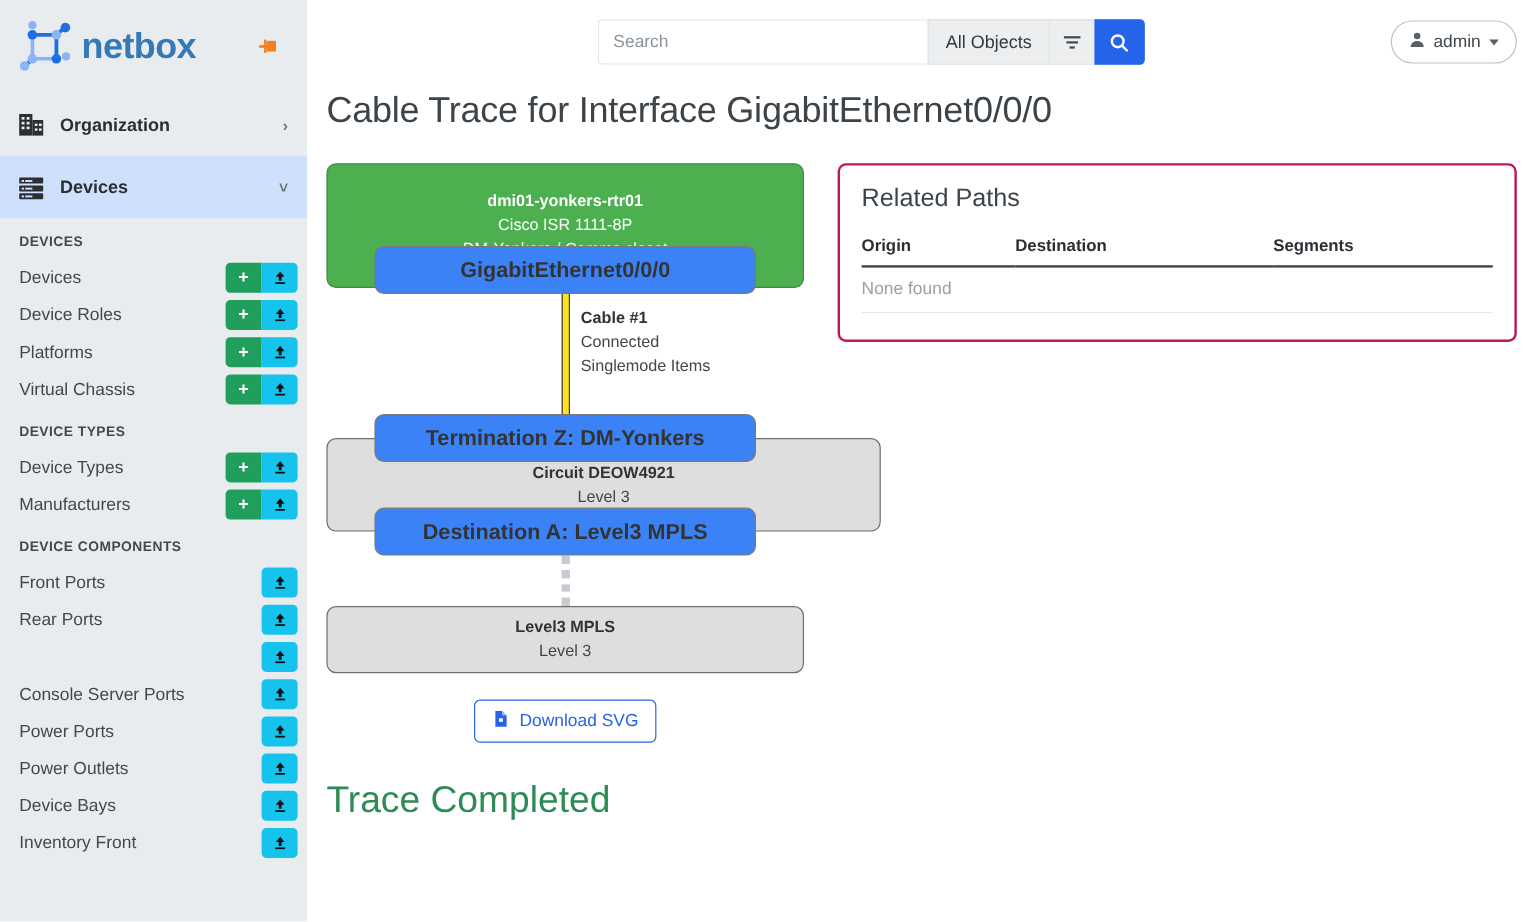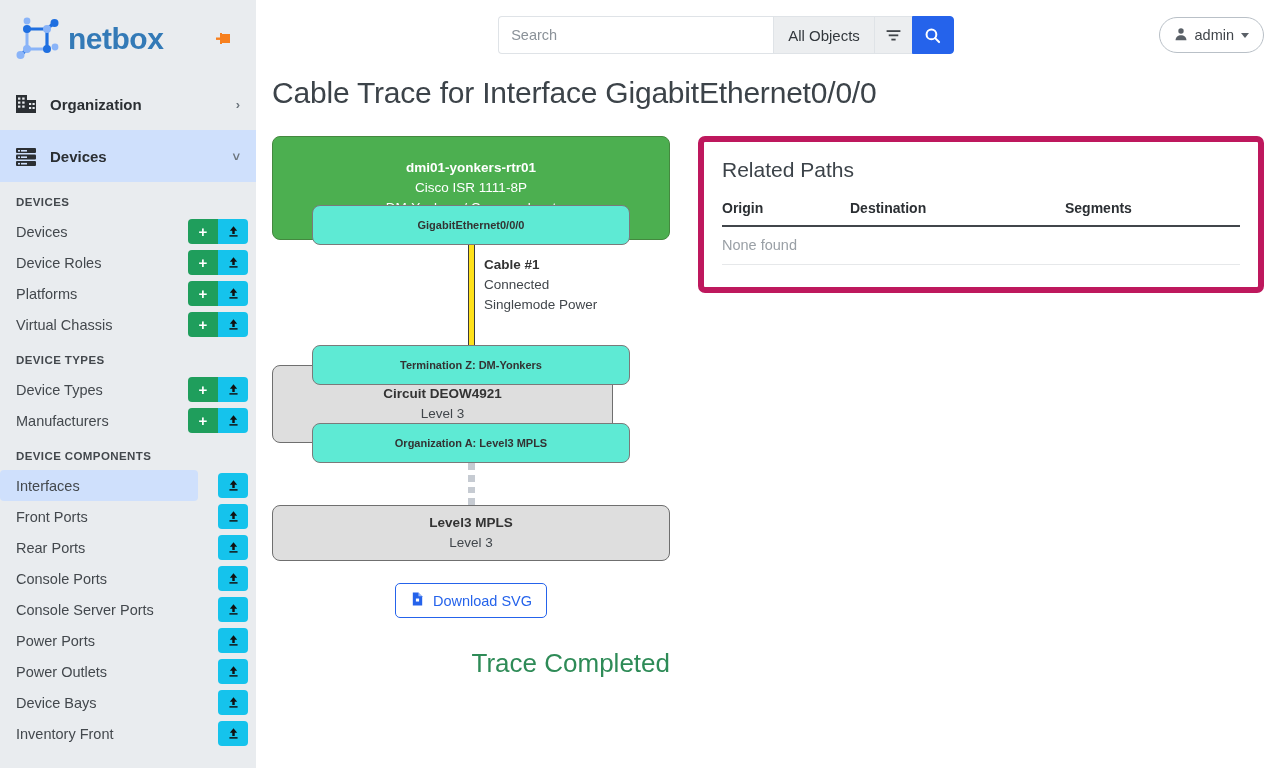--- a/index.html
+++ b/index.html
@@ -146,41 +146,41 @@
   }
   .node.device {
     background: #4caf50; border-color: #44883f;
     height: 104px; width: 398px;
     color: #ffffff;
   }
   .node.device .n1 { font-size: 13.5px; font-weight: 700; line-height: 20px; }
   .node.device .n2, .node.device .n3 { font-size: 13.5px; font-weight: 400; line-height: 20px; }
 
   .term {
-    background: #5eead4; border: 1px solid #7a7a7a; border-radius: 8px;
+    background: #3b82f6; border: 1px solid #7a7a7a; border-radius: 8px;
     width: 318px; height: 40px; margin: 0 auto;
     display: flex; align-items: center; justify-content: center;
-    font-size: 11px; font-weight: 700; color: #333;
+    font-size: 18px; font-weight: 700; color: #333;
   }
   .term.iface { position: relative; margin-top: -35px; z-index: 3; }
 
   .cable-seg { position: relative; height: 100px; }
   .cable-line {
     position: absolute; left: 199px; top: 0; width: 7px; height: 100px;
     background: #ffe11a; border-left: 1px solid #3b3b3b; border-right: 1px solid #3b3b3b;
     transform: translateX(-3px);
   }
   .cable-text { position: absolute; left: 212px; top: 10px; text-align: left; }
   .cable-text .c1 { font-size: 13.5px; font-weight: 700; color: #333; line-height: 20px; }
   .cable-text .c2, .cable-text .c3 { font-size: 13.5px; color: #41464b; line-height: 20px; }
 
   .circuit-wrap { position: relative; }
   .node.circuit {
     background: #dedede; border-color: #6f6f6f;
-    width: 341px; height: 78px;
+    width: 462px; height: 78px;
     color: #333;
   }
   .node.circuit .c-name { font-size: 13.5px; font-weight: 700; line-height: 20px; }
   .node.circuit .c-prov { font-size: 13.5px; font-weight: 400; line-height: 20px; color: #41464b; }
   .term.termz { position: relative; margin-bottom: -20px; z-index: 3; }
   .term.terma { position: relative; margin-top: -20px; z-index: 3; }
 
   .dotted { height: 42px; display: flex; flex-direction: column; align-items: center; justify-content: center; gap: 5px; }
   .dotted i { display: block; width: 7px; height: 7px; background: #c6cbd2; }
 
@@ -193,28 +193,28 @@
 
   .dl-wrap { display: flex; justify-content: center; margin-top: 22px; }
   .dl-btn {
     display: inline-flex; align-items: center; gap: 8px;
     border: 1px solid #2563eb; border-radius: 5px;
     background: #fff; color: #2563eb;
     font-size: 14.5px; padding: 7px 14px;
     cursor: pointer;
   }
   .trace-status {
-    text-align: right; color: #2e8b57;
-    font-size: 26px; font-weight: 400;
+    text-align: left; color: #2e8b57;
+    font-size: 31px; font-weight: 400;
     margin-top: 30px;
   }
 
   
   .card {
-    border: 6px solid #be185d; border-radius: 7px;
+    border: 2px solid #be185d; border-radius: 7px;
     background: #fff; padding: 16px 18px 22px 18px;
   }
   .card-title { font-size: 21px; font-weight: 400; color: #3c4349; margin-bottom: 18px; }
   table.paths { width: 100%; border-collapse: collapse; }
   table.paths th {
     text-align: left; font-size: 14px; font-weight: 700; color: #2b2f33;
     padding: 0 0 9px 0; border-bottom: 2px solid #41464b;
   }
   table.paths td {
     font-size: 14.5px; color: #9aa0a6;
@@ -386,33 +386,20 @@
         <span class="mini-btn up">
           <svg width="13" height="13" viewBox="0 0 16 16" fill="#111">
               <path d="M8 1.5 3.5 7h3v4h3V7h3z"></path>
               <rect x="3" y="12.5" width="10" height="1.8"></rect>
             </svg>
         </span>
       </span>
     </div>
 
     <div class="section-title">Device Components</div>
-    <div class="nav-item active">
-      <span class="label-wrap">
-          <span>Interfaces</span>
-        </span>
-      <span class="btn-group">
-        <span class="mini-btn up only">
-          <svg width="13" height="13" viewBox="0 0 16 16" fill="#111">
-              <path d="M8 1.5 3.5 7h3v4h3V7h3z"></path>
-              <rect x="3" y="12.5" width="10" height="1.8"></rect>
-            </svg>
-        </span>
-      </span>
-    </div>
     <div class="nav-item">
       <span class="label-wrap">
           <span>Front Ports</span>
         </span>
       <span class="btn-group">
         <span class="mini-btn up only">
           <svg width="13" height="13" viewBox="0 0 16 16" fill="#111">
               <path d="M8 1.5 3.5 7h3v4h3V7h3z"></path>
               <rect x="3" y="12.5" width="10" height="1.8"></rect>
             </svg>
@@ -426,23 +413,20 @@
       <span class="btn-group">
         <span class="mini-btn up only">
           <svg width="13" height="13" viewBox="0 0 16 16" fill="#111">
               <path d="M8 1.5 3.5 7h3v4h3V7h3z"></path>
               <rect x="3" y="12.5" width="10" height="1.8"></rect>
             </svg>
         </span>
       </span>
     </div>
     <div class="nav-item">
-      <span class="label-wrap">
-          <span>Console Ports</span>
-        </span>
       <span class="btn-group">
         <span class="mini-btn up only">
           <svg width="13" height="13" viewBox="0 0 16 16" fill="#111">
               <path d="M8 1.5 3.5 7h3v4h3V7h3z"></path>
               <rect x="3" y="12.5" width="10" height="1.8"></rect>
             </svg>
         </span>
       </span>
     </div>
     <div class="nav-item">
@@ -557,31 +541,31 @@
             <div class="n3">DM-Yonkers / Comms closet</div>
           </div>
 
           <div class="term iface">GigabitEthernet0/0/0</div>
 
           <div class="cable-seg">
             <div class="cable-line"></div>
             <div class="cable-text">
               <div class="c1">Cable #1</div>
               <div class="c2">Connected</div>
-              <div class="c3">Singlemode Power</div>
+              <div class="c3">Singlemode Items</div>
             </div>
           </div>
 
           <div class="circuit-wrap">
             <div class="term termz">Termination Z: DM-Yonkers</div>
             <div class="node circuit">
               <div class="c-name">Circuit DEOW4921</div>
               <div class="c-prov">Level 3</div>
             </div>
-            <div class="term terma">Organization A: Level3 MPLS</div>
+            <div class="term terma">Destination A: Level3 MPLS</div>
           </div>
 
           <div class="dotted">
             <i></i>
               <i></i>
               <i></i>
               <i></i>
           </div>
 
           <div class="node provider">

